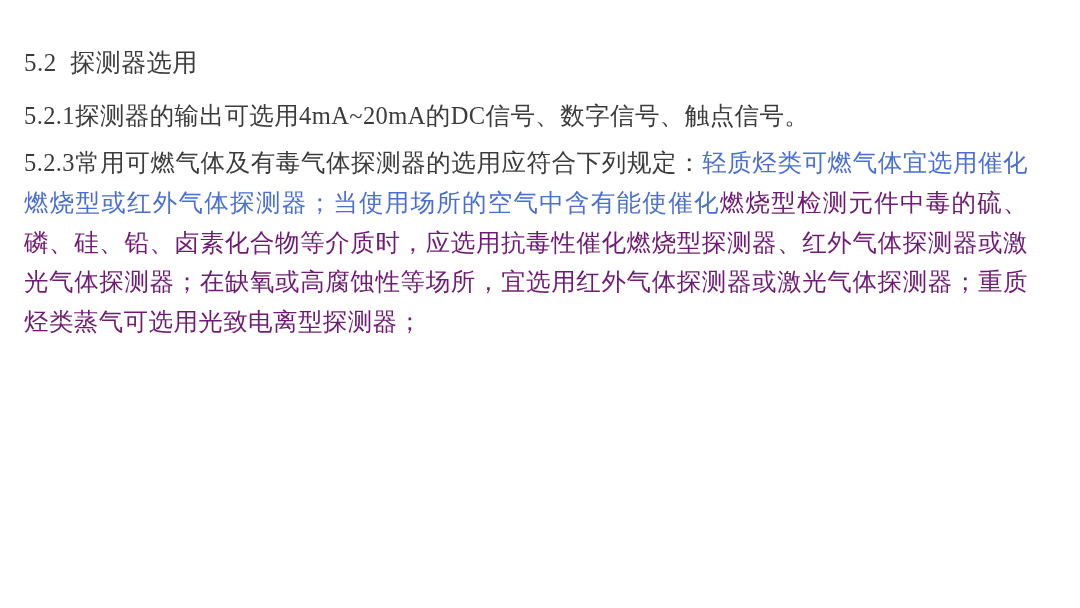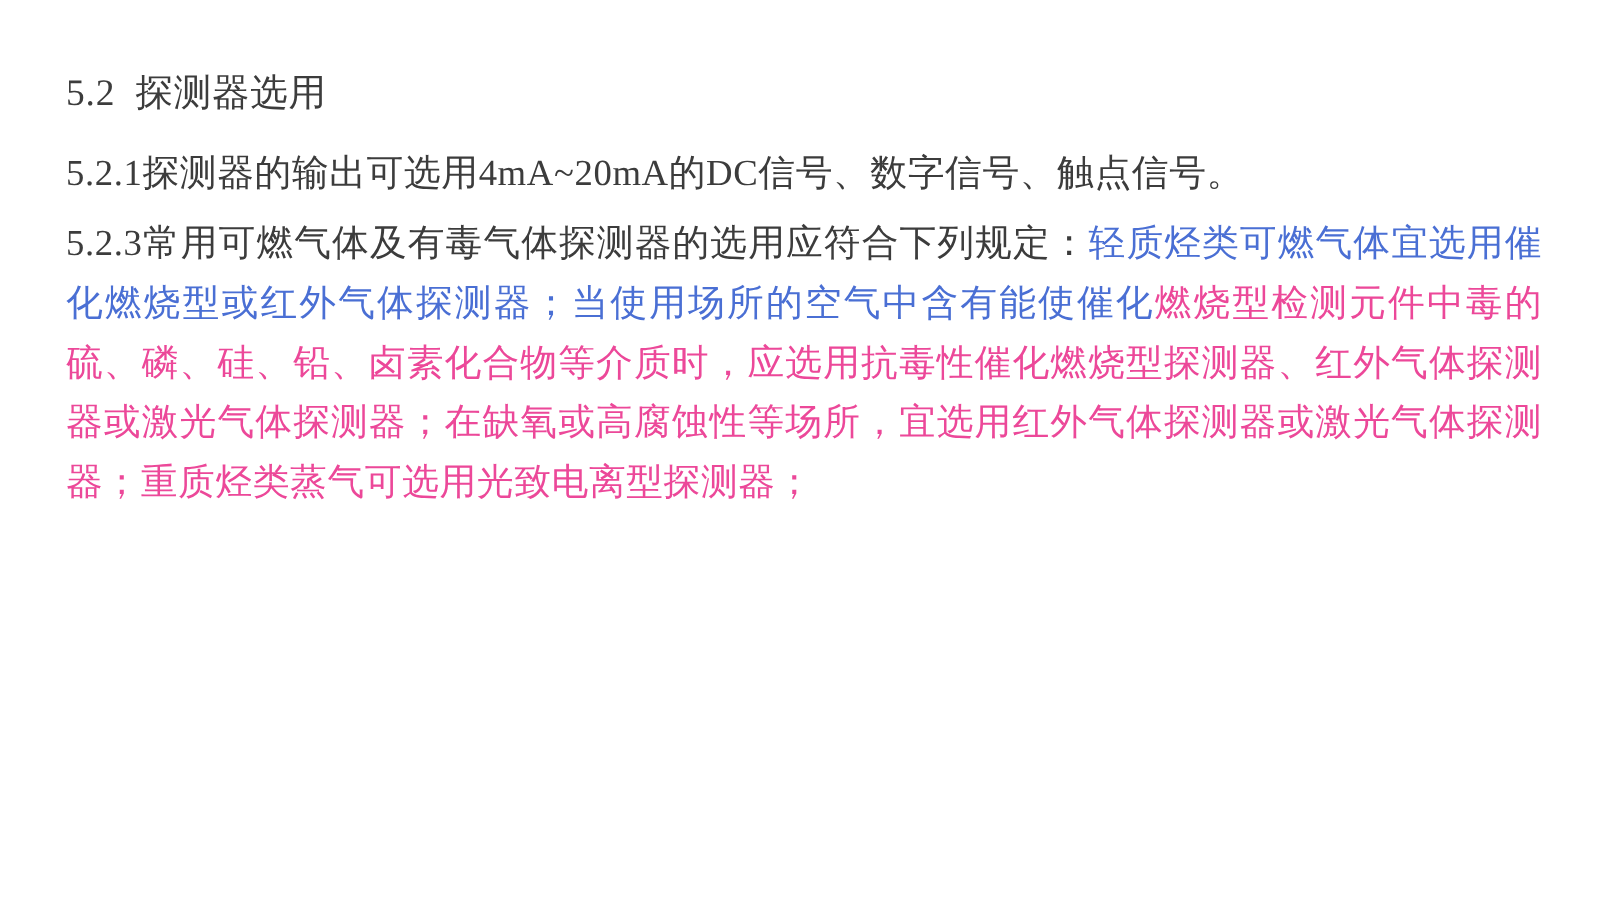--- a/index.html
+++ b/index.html
@@ -11,21 +11,21 @@
     height: 608px;
     background: #ffffff;
     font-family: "Liberation Serif", "DejaVu Serif", serif;
     color: #3a3a3a;
     overflow: hidden;
   }
   .page {
     box-sizing: border-box;
     width: 1080px;
     height: 608px;
-    padding: 44px 52px 20px 44px;
+    padding: 44px 52px 20px 24px;
     background: #ffffff;
   }
   .heading {
     font-size: 25px;
     line-height: 1.5;
     color: #3c3c3c;
     letter-spacing: 0.5px;
     margin-bottom: 14px;
     white-space: pre;
   }
@@ -38,21 +38,21 @@
     text-align: justify;
     text-justify: inter-ideograph;
   }
   .para.tight {
     margin-bottom: 8px;
   }
   .blue {
     color: #4a6fd4;
   }
   .red {
-    color: #ec4899;
+    color: #701a75;
   }
   .seg {
     display: inline;
   }
 </style>
 </head>
 <body>
 
 <div class="page">
 

